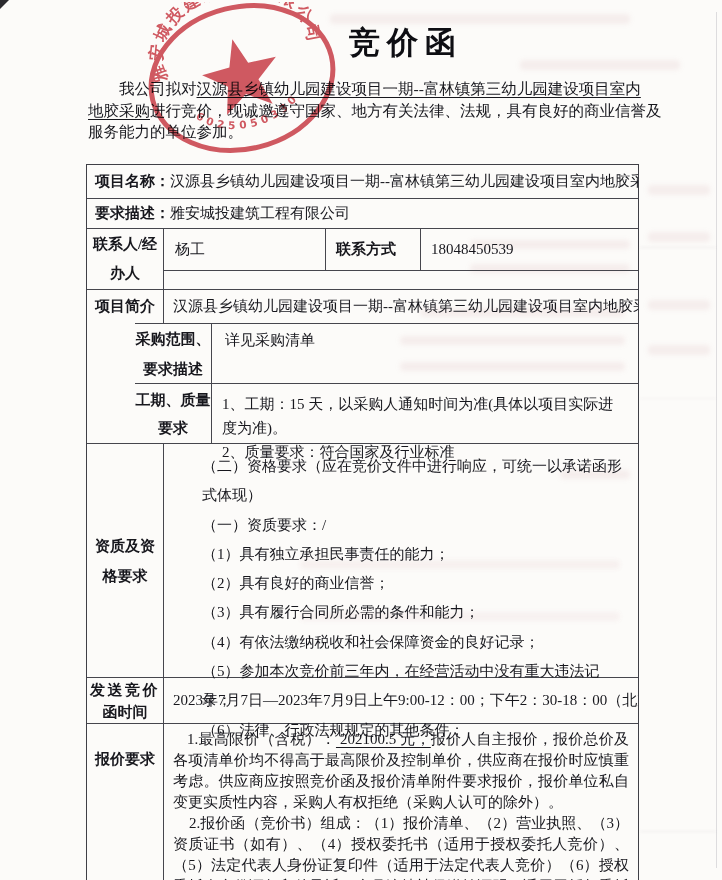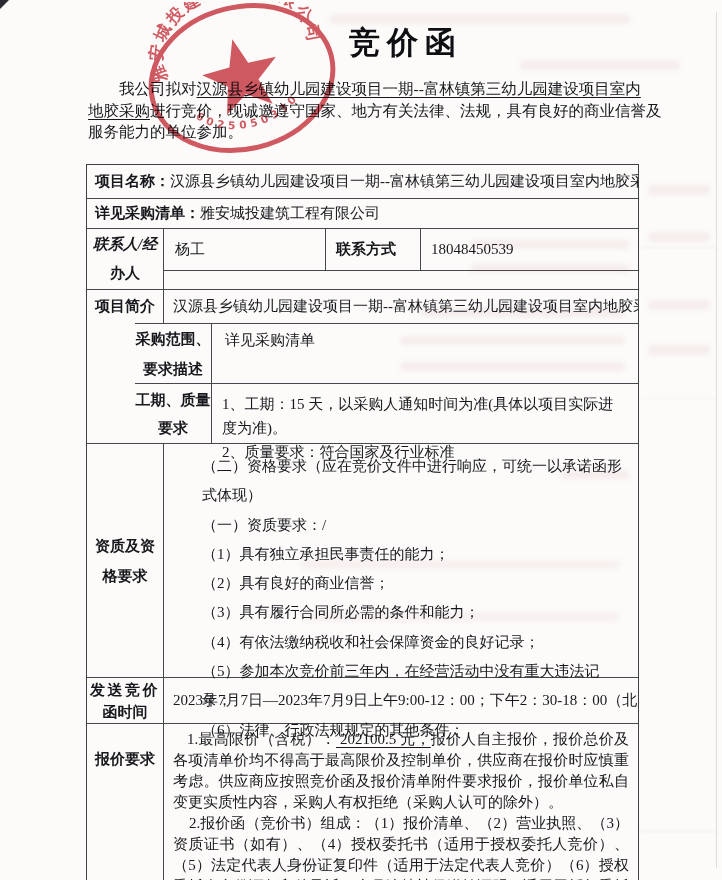--- a/index.html
+++ b/index.html
@@ -100,28 +100,28 @@
 
     <div class="r first h33">
       <div class="fullcell">
         <b>项目名称：</b>
           <span>汉源县乡镇幼儿园建设项目一期--富林镇第三幼儿园建设项目室内地胶采购控制价</span>
       </div>
     </div>
 
     <div class="r h30">
       <div class="fullcell">
-        <b>详见采购清单：</b>
+        <b>要求描述：</b>
           <span>雅安城投建筑工程有限公司</span>
       </div>
     </div>
 
     <div class="r h61">
       <div class="lab">
-        <span class="ll" style="line-height:29px;font-style:italic;">联系人/经</span>
+        <span class="ll" style="line-height:29px;">联系人/经</span>
         <span class="ll" style="line-height:29px;">办人</span>
       </div>
       <div class="r3right">
         <div class="r3top">
           <div class="c-name">杨工</div>
           <div class="c-meth">联系方式</div>
           <div class="c-phone">18048450539</div>
         </div>
         <div class="r3bot"></div>
       </div>

